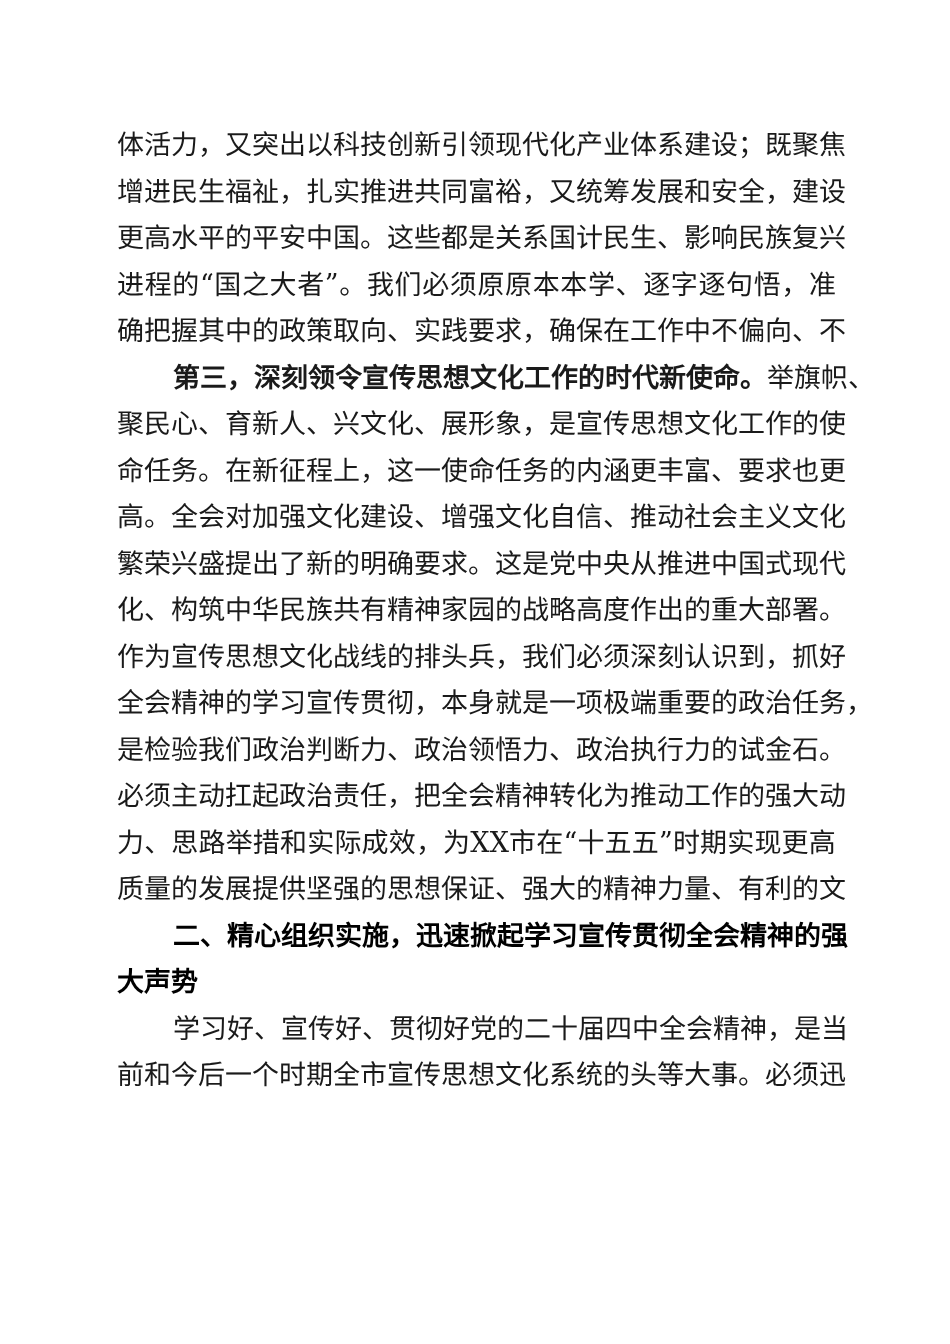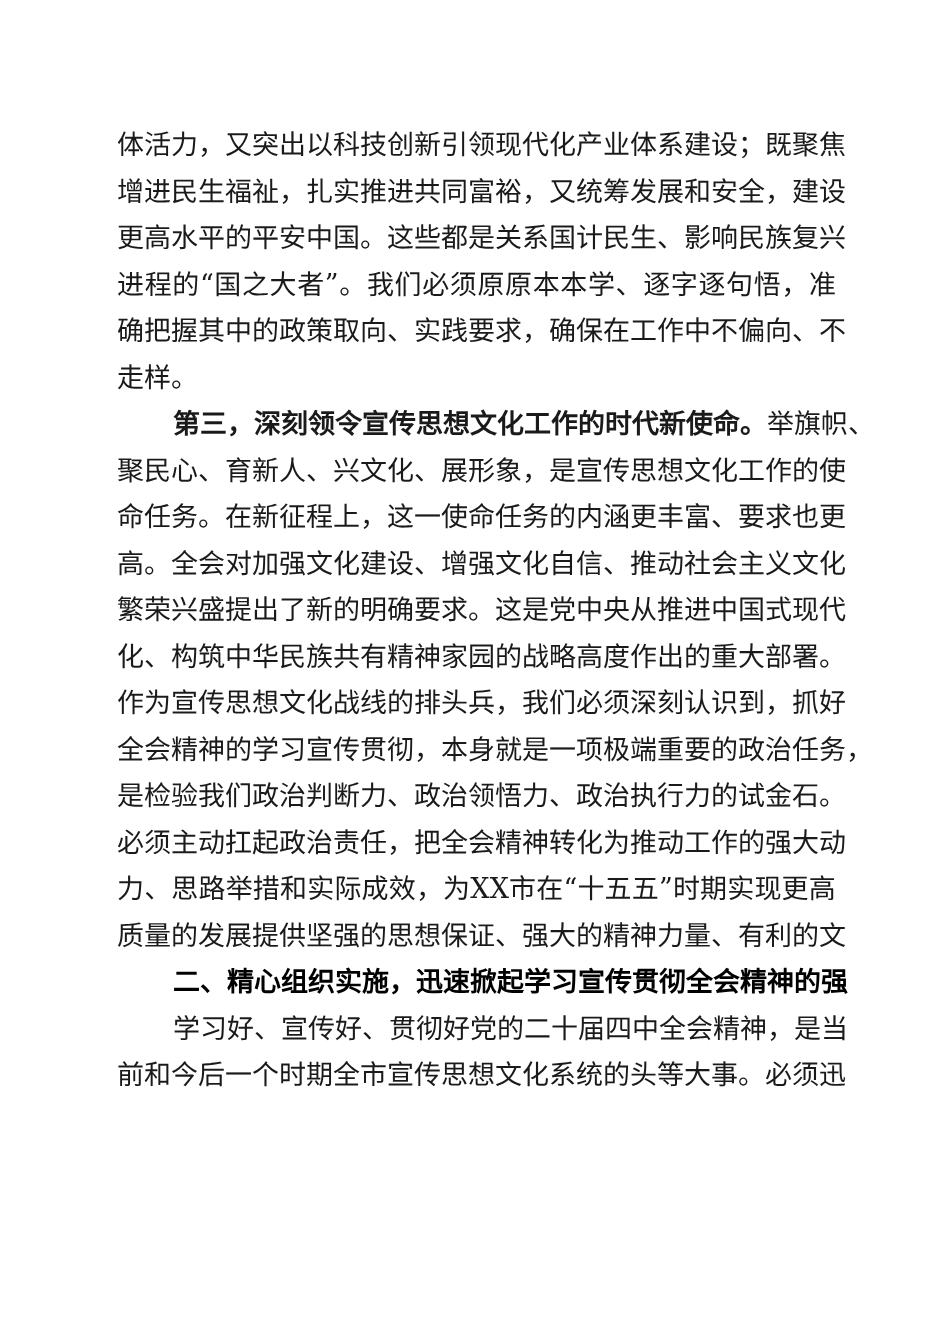--- a/index.html
+++ b/index.html
@@ -234,21 +234,20 @@
           <span>在</span>
           <span>工</span>
           <span>作</span>
           <span>中</span>
           <span>不</span>
           <span>偏</span>
           <span>向</span>
           <span>、</span>
           <span>不</span>
         </div>
-        <div class="line body-line last">走样。</div>
       </div>
       <div class="block block-paragraph">
         <div class="line body-line just indent">
           <span class="lead-serif">第</span>
           <span class="lead-serif">三</span>
           <span class="lead-serif">，</span>
           <span class="lead-serif">深</span>
           <span class="lead-serif">刻</span>
           <span class="lead-serif">领</span>
           <span class="lead-serif">令</span>
@@ -615,20 +614,21 @@
           <span>传</span>
           <span>贯</span>
           <span>彻</span>
           <span>全</span>
           <span>会</span>
           <span>精</span>
           <span>神</span>
           <span>的</span>
           <span>强</span>
         </div>
+        <div class="line heading-line last">大声势</div>
       </div>
       <div class="block block-paragraph">
         <div class="line body-line just indent">
           <span>学</span>
           <span>习</span>
           <span>好</span>
           <span>、</span>
           <span>宣</span>
           <span>传</span>
           <span>好</span>

